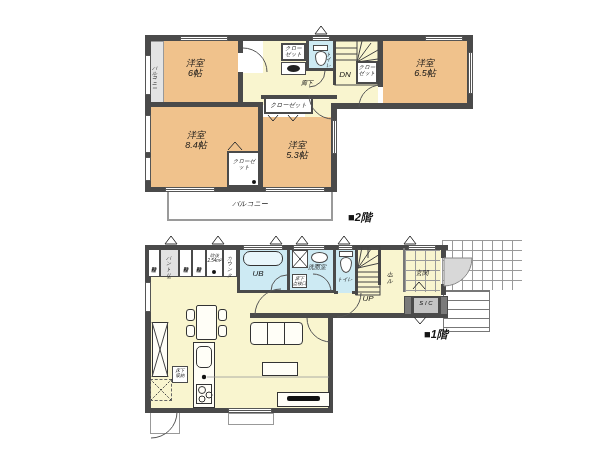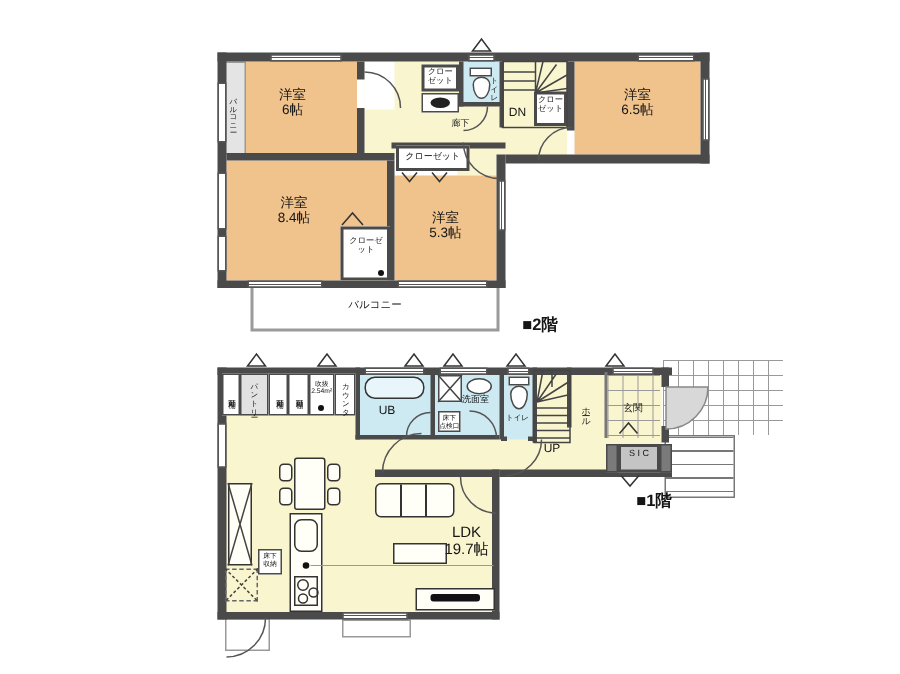--- a/index.html
+++ b/index.html
@@ -2,21 +2,21 @@
 <html><head>
 <meta charset="utf-8">
 <style>
   html,body{margin:0;padding:0;background:#fff;}
   #canvas{position:relative;width:600px;height:449px;background:#fff;overflow:hidden;
           font-family:"Liberation Sans","DejaVu Sans",sans-serif;color:#111;}
   .a{position:absolute;}
   .w{position:absolute;background:#4a4a4a;z-index:2;}
   .fl{position:absolute;z-index:1;}
   .bx{position:absolute;background:#fff;border:1px solid #4a4a4a;z-index:4;box-sizing:border-box;}
-  .lbl{position:absolute;z-index:6;line-height:1.12;text-align:center;color:#151515;white-space:nowrap;}
+  .lbl{position:absolute;z-index:6;line-height:1.12;text-align:center;color:#151515;white-space:nowrap;font-style:italic;}
   .wrap{white-space:normal;word-break:break-all;}
   .v{writing-mode:vertical-rl;text-orientation:upright;letter-spacing:0;white-space:normal;}
   .winH{position:absolute;z-index:3;border:1px solid #555;box-sizing:border-box;
         background:linear-gradient(#fff 42%,#555 42%,#555 58%,#fff 58%);}
   .winV{position:absolute;z-index:3;border:1px solid #555;box-sizing:border-box;
         background:linear-gradient(90deg,#fff 42%,#555 42%,#555 58%,#fff 58%);}
   .fur{position:absolute;background:#fffef7;border:1.2px solid #333;box-sizing:border-box;z-index:4;}
   svg.ov{position:absolute;left:0;top:0;z-index:5;pointer-events:none;}
   .grid{background-image:linear-gradient(#9a9a9a 1px,transparent 1px),
         linear-gradient(90deg,#9a9a9a 1px,transparent 1px);background-size:10px 10px;}
@@ -259,19 +259,15 @@
   </div>
   <div class="lbl" style="left:334px;top:277px;width:22px;font-size:5px;">トイレ</div>
   <div class="lbl" style="left:358px;top:295px;width:20px;font-size:8px;">UP</div>
   <div class="lbl v" style="left:386px;top:257px;height:34px;font-size:6px;">ホール</div>
   <div class="lbl" style="left:408px;top:269px;width:28px;font-size:6.5px;">玄関</div>
   <div class="lbl" style="left:413px;top:300px;width:26px;font-size:6px;">S I C</div>
   <div class="lbl" style="left:172px;top:368px;width:16px;font-size:4.5px;">
     <span>床下</span><br>
     <span>収納</span>
   </div>
-  <div class="lbl" style="left:285px;top:350px;width:52px;font-size:10px;">
-    <span>LDK</span><br>
-    <span>19.7帖</span>
-  </div>
   <div class="lbl" style="left:414px;top:328px;width:44px;font-size:11px;font-weight:bold;">■1階</div>
 
 </div>
 
 </body></html>

